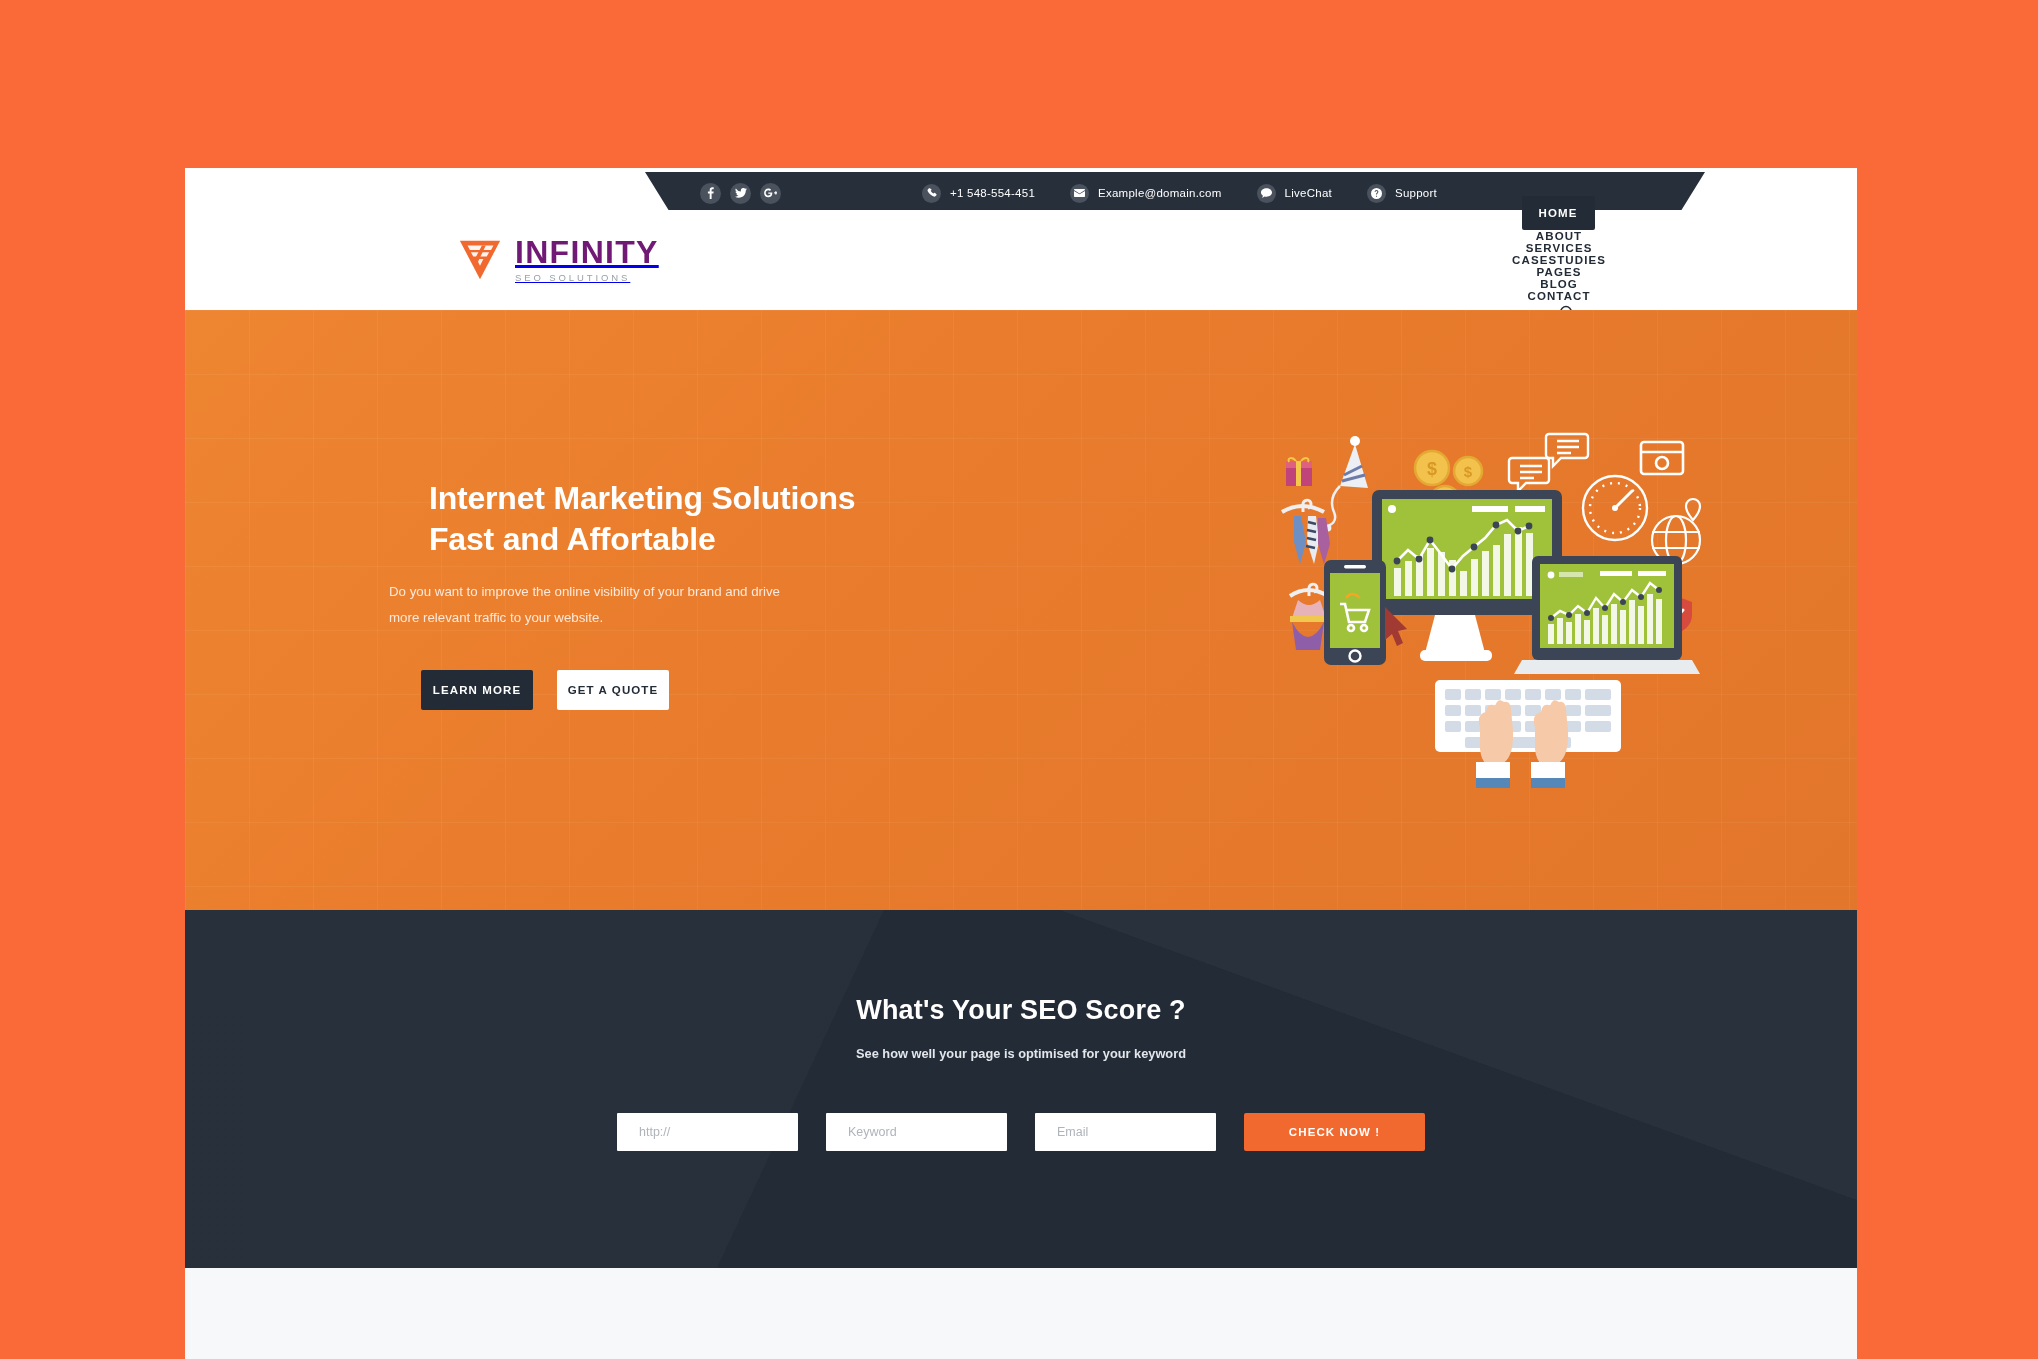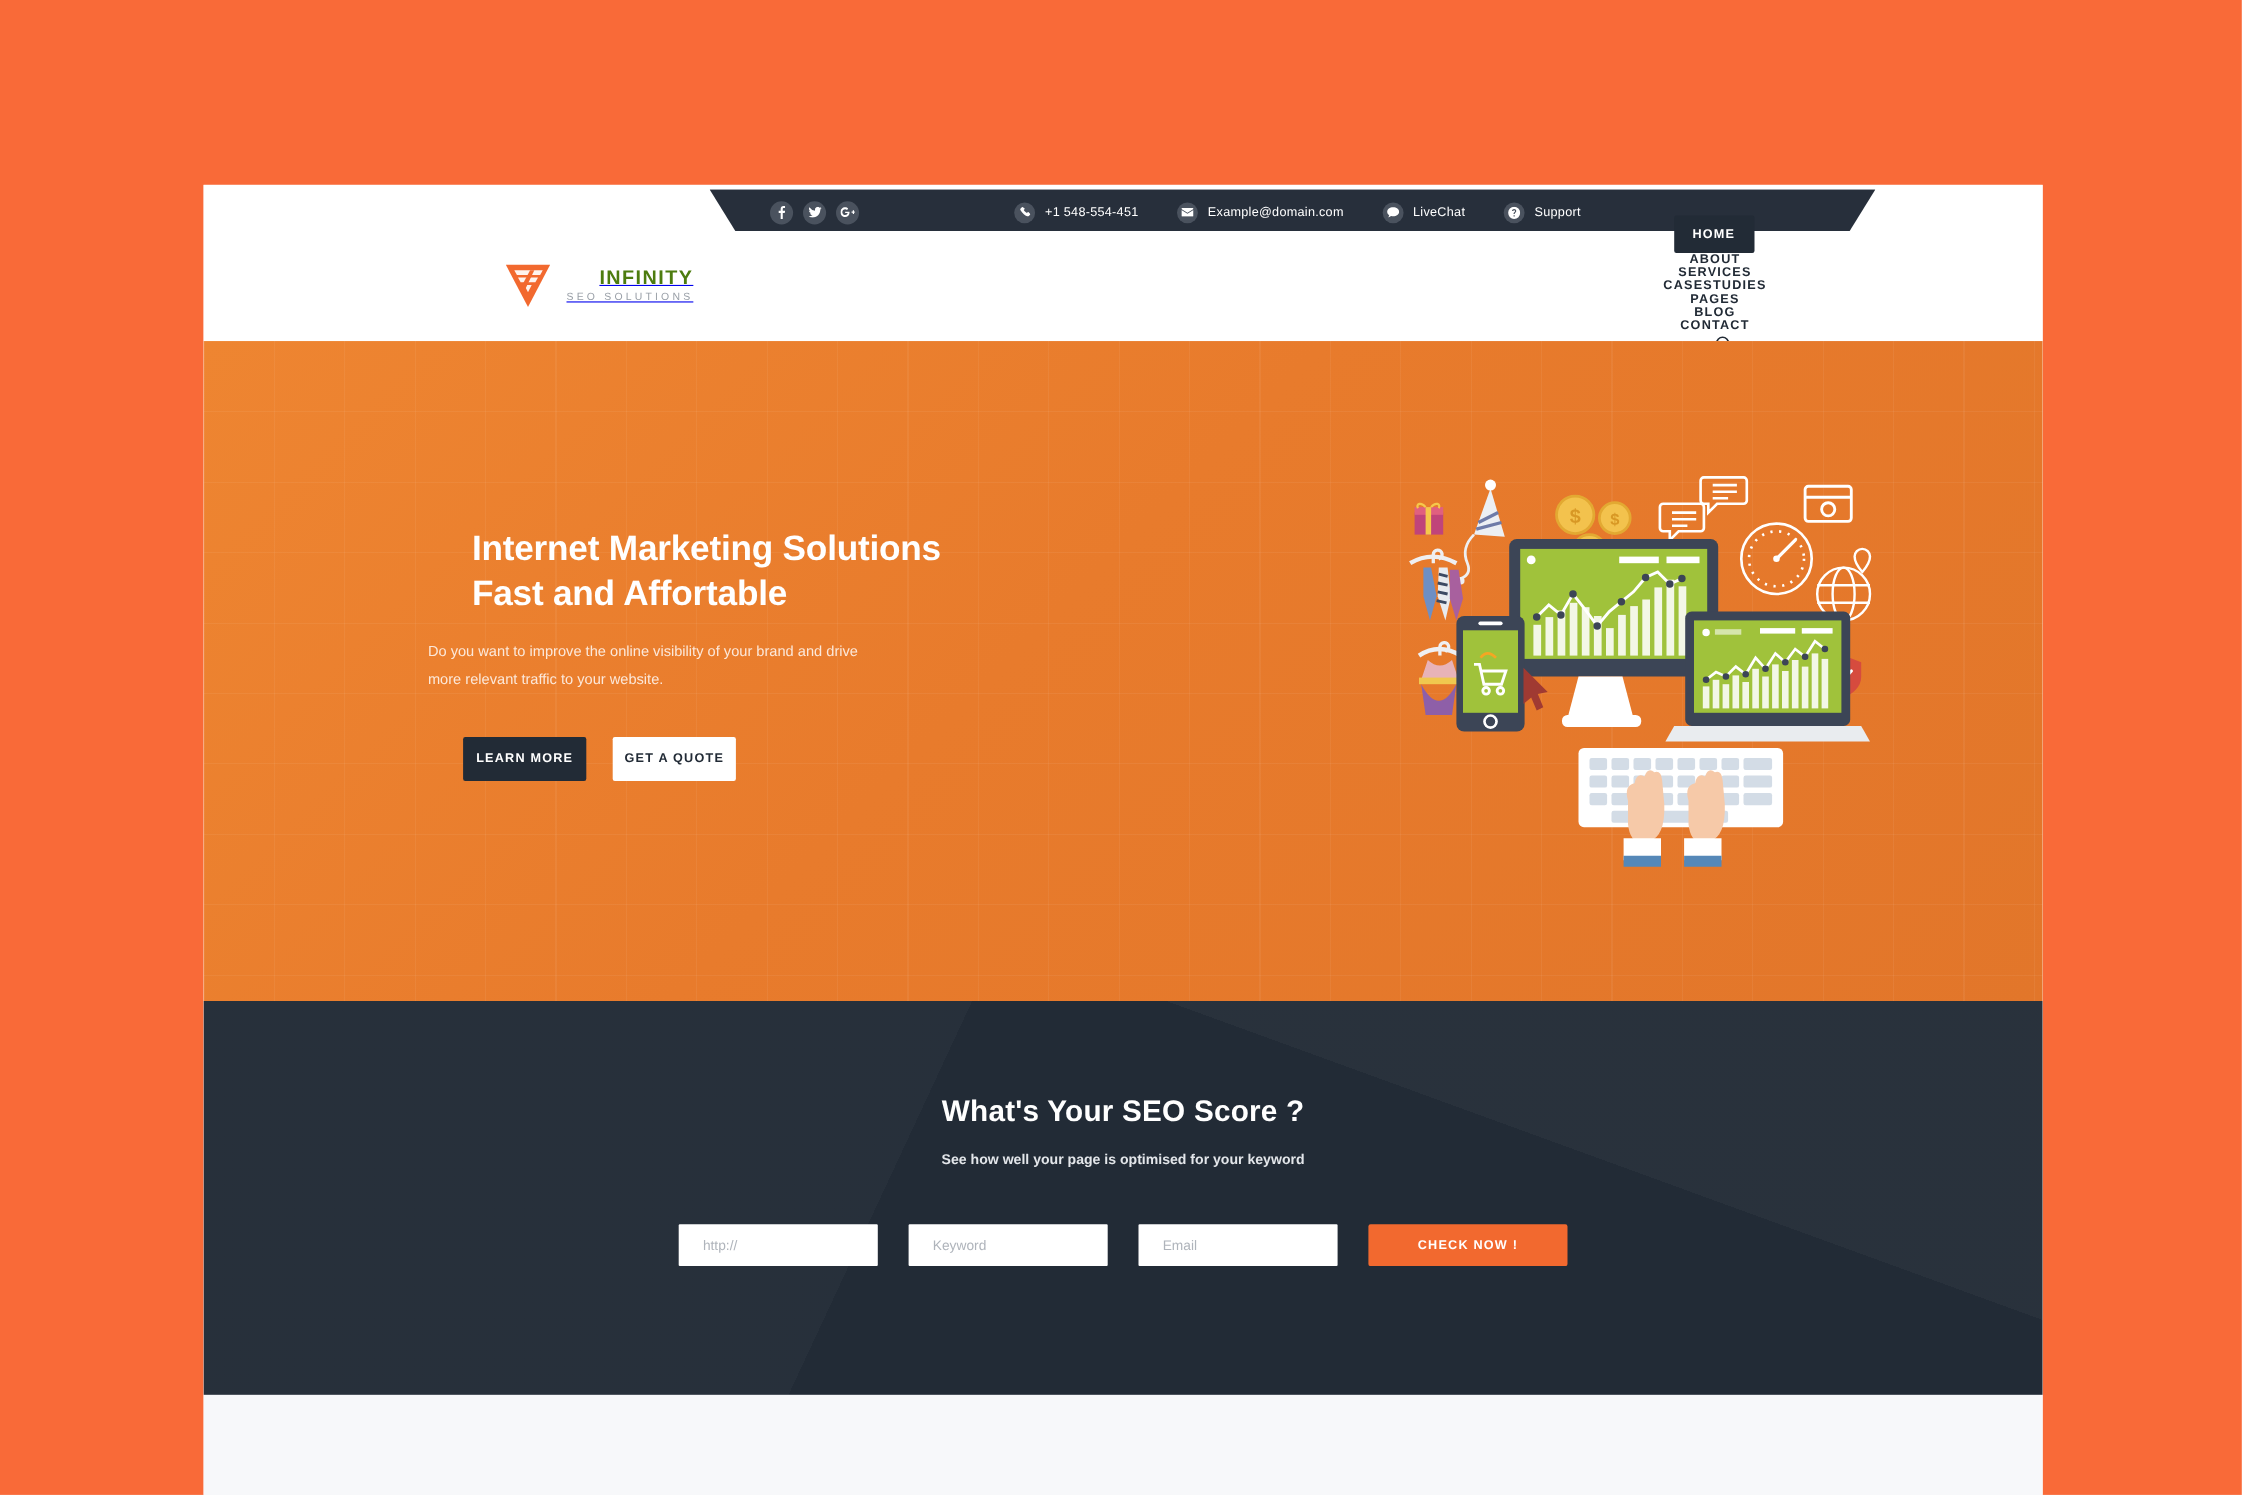--- a/index.html
+++ b/index.html
@@ -83,21 +83,21 @@
     position:relative;
   }
   .logo{
     display:flex;align-items:center;gap:12px;
     margin-left:272px;
     margin-top:-2px;
   }
   .logo .mark{ width:46px;height:46px;display:block;}
   .logo .words{ display:flex;flex-direction:column; line-height:1;}
   .logo .w1{
-    font-size:18px;font-weight:bold;color:#4d7c0f;letter-spacing:1.3px;text-align:right;
+    font-size:32px;font-weight:bold;color:#701a75;letter-spacing:1.3px;text-align:right;
   }
   .logo .w2{
     font-size:9.5px;color:#9AA0A8;letter-spacing:2.9px;margin-top:5px;font-weight:normal;
   }
 
   nav.mainnav{
     margin-left:auto;
     margin-right:232px;
     display:flex;
     align-items:center;

